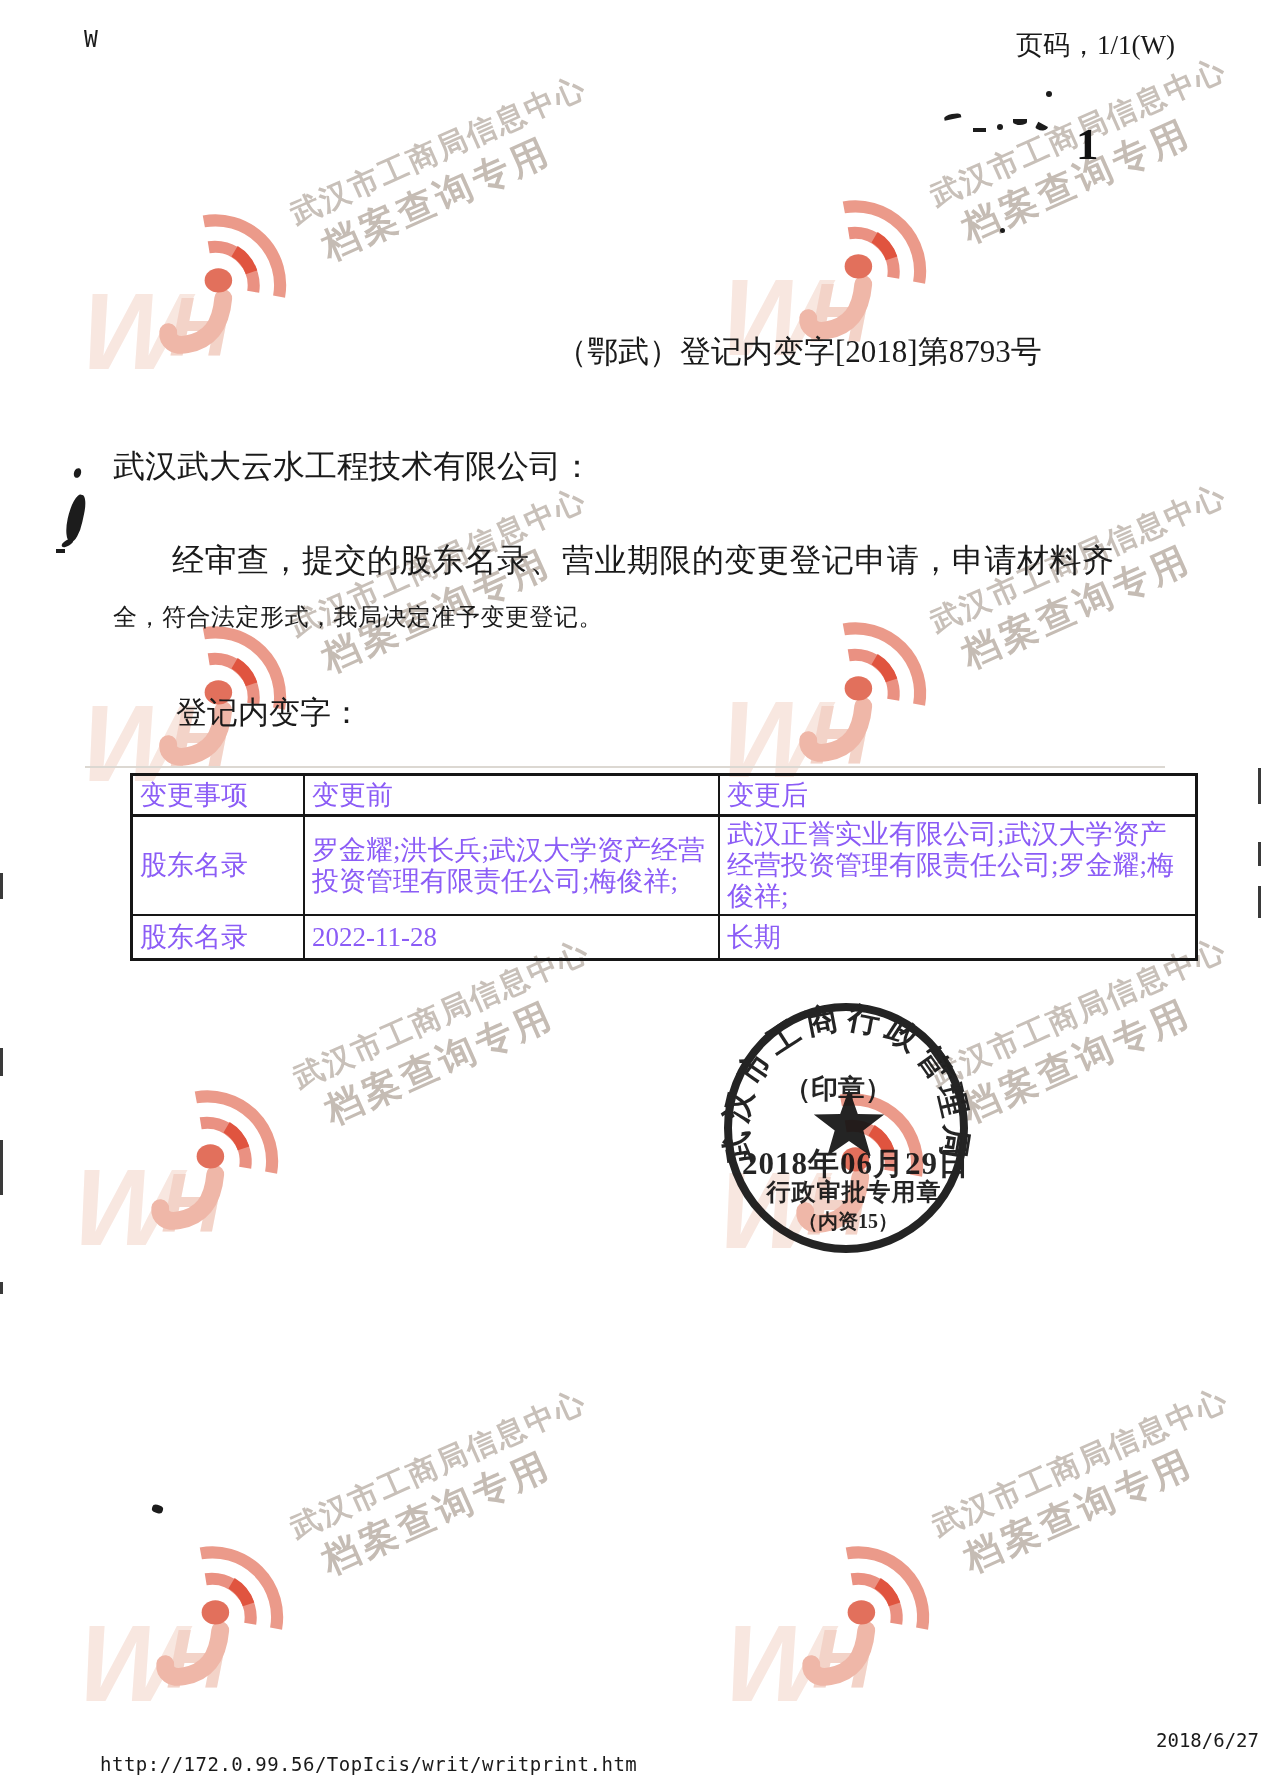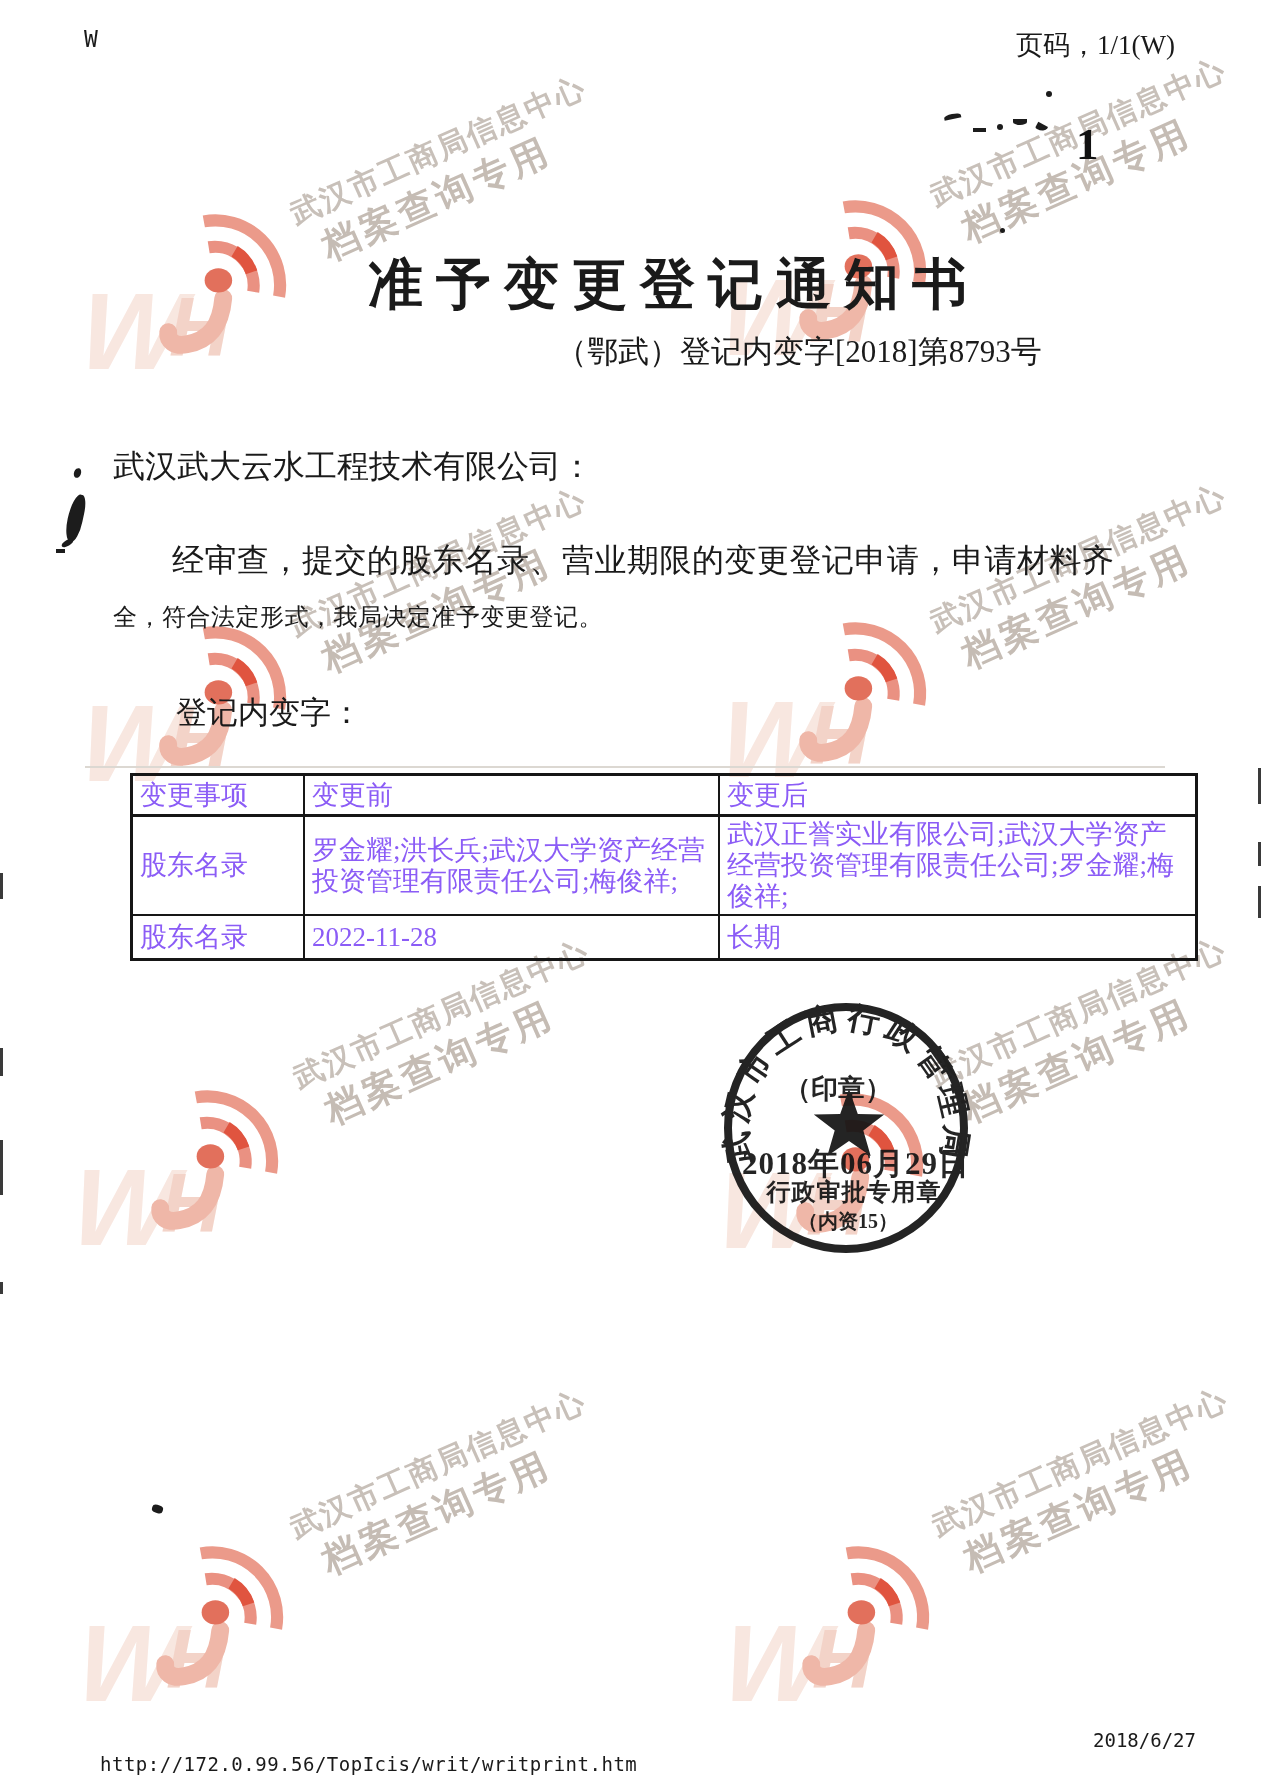--- a/index.html
+++ b/index.html
@@ -44,21 +44,21 @@
     border:2px solid #161616; padding:2px 7px; font-weight:normal; text-align:left;
     overflow:hidden;
   }
   table.change-table thead th { height:34px; border-bottom:3px solid #161616; }
   tr.row-shareholders td { height:62px; vertical-align:middle; }
   tr.row-term td { height:38px; vertical-align:middle; }
   .col1 { width:156px; } .col2 { width:399px; } .col3 { width:461px; }
   td.wrap, th.wrap { white-space:normal; }
 
   .footer-url { left:100px; top:1731px; font-size:19px; font-family:"DejaVu Sans Mono", monospace; letter-spacing:0.5px;margin-top:22px; }
-  .footer-date { left:1093px; top:1729px; font-size:19px; font-family:"DejaVu Sans Mono", monospace; }
+  .footer-date { left:1156px; top:1729px; font-size:19px; font-family:"DejaVu Sans Mono", monospace; }
 
   
   .stamp { position:absolute; left:722px; top:1002px; width:248px; height:252px; z-index:3; overflow:visible; opacity:0.93; }
   .stamp text { fill:#141414; font-family:"Liberation Serif", serif; font-weight:bold; }
 
   
   .ink-layer { position:absolute; inset:0; z-index:4; }
   .ink { position:absolute; background:#1c1c1c; }
   .handwritten-number { position:absolute; left:1076px; top:118px; font-size:45px; font-weight:bold; color:#111; font-family:"Liberation Serif", serif; }
   .edge { position:absolute; background:#3a3a3a; }
@@ -148,21 +148,20 @@
       <div class="wm-l2">档案查询专用</div>
     </div>
 
   </div>
 
   <div class="doc-layer">
 
     <div class="abs corner-mark">W</div>
     <div class="abs page-number">页码，1/1(W)</div>
 
-    <div class="abs notice-title">准予变更登记通知书</div>
     <div class="abs doc-number">（鄂武）登记内变字[2018]第8793号</div>
     <div class="abs recipient">武汉武大云水工程技术有限公司：</div>
     <div class="abs body-line1">经审查，提交的股东名录、营业期限的变更登记申请，申请材料齐</div>
     <div class="abs body-line2">全，符合法定形式，我局决定准予变更登记。</div>
     <div class="abs section-label">登记内变字：</div>
 
     <div class="abs pre-table-line"></div>
 
     <table class="change-table">
       <thead>

